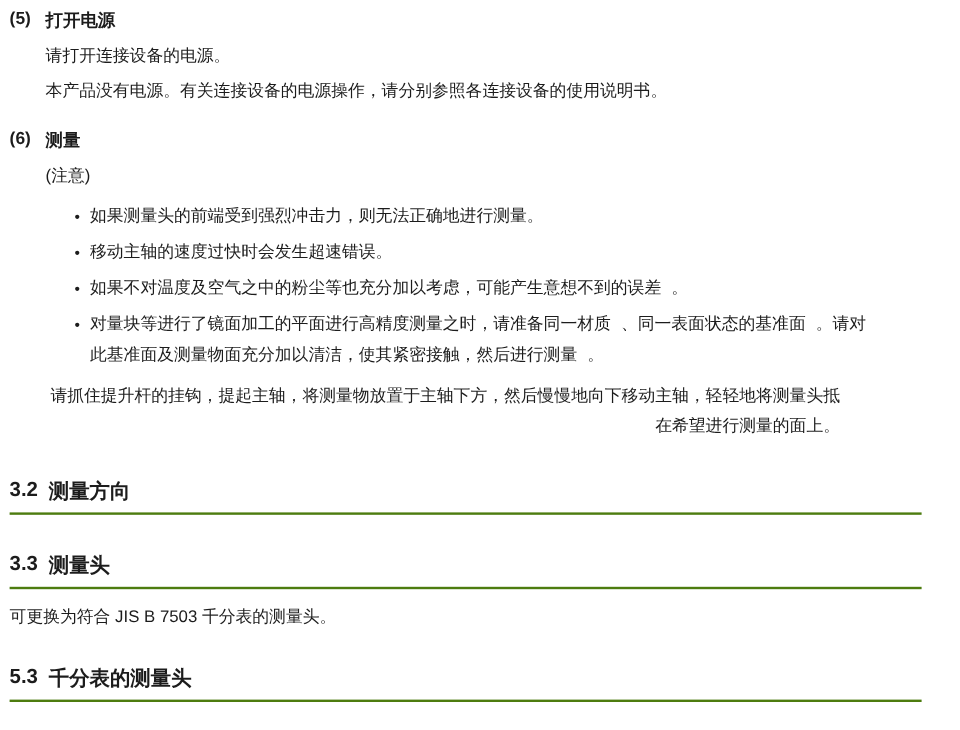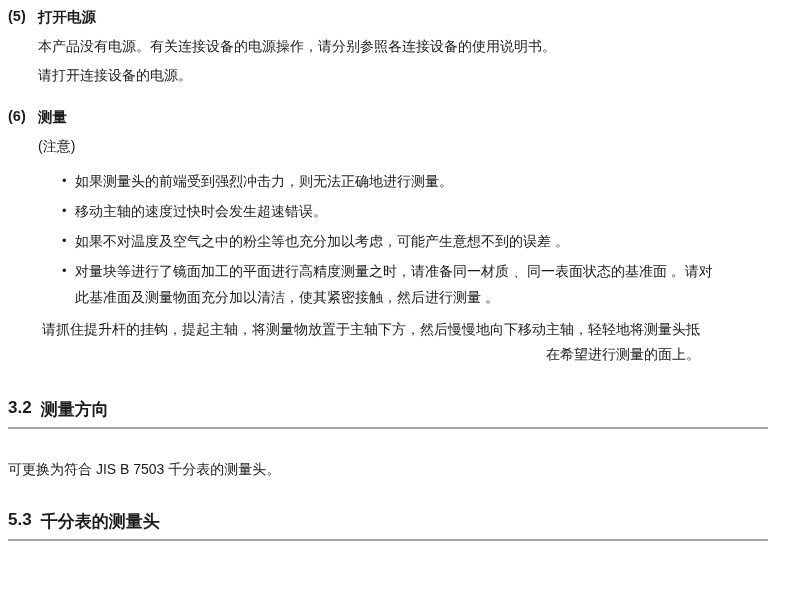--- a/index.html
+++ b/index.html
@@ -37,57 +37,57 @@
   .bullet {
     display: flex;
     margin-bottom: 4px;
     line-height: 26px;
   }
   .bullet .marker {
     flex: 0 0 13px;
     width: 13px;
     font-size: 13px;
   }
-  .bullet .btext { max-width: 650px; }
+  .bullet .btext { max-width: 650px; font-family: Liberation Mono, monospace; }
   .bullet:not(:last-child) { margin-bottom: 4px; }
 
   .closing {
     margin-top: 7px;
     line-height: 25px;
     max-width: 662px;
     text-align: right;
   }
 
   .section { margin-top: 31px; }
   .section-head {
     display: flex;
     gap: 9px;
     font-weight: bold;
     font-size: 17px;
     padding-bottom: 6px;
-    border-bottom: 2px solid #a3a3a3;
+    border-bottom: 2px solid #4d7c0f;
     width: 760px;
     margin-top: 28px;
   }
   .section-body {
     margin-top: 13px;
     line-height: 19px;
   }
 </style>
 </head>
 <body>
 
 <div class="page">
 
   <div class="num-head">
     <span class="num">(5)</span>
     <span>打开电源</span>
   </div>
+  <div class="para indent">请打开连接设备的电源。</div>
   <div class="para indent">本产品没有电源。有关连接设备的电源操作，请分别参照各连接设备的使用说明书。</div>
-  <div class="para indent">请打开连接设备的电源。</div>
 
   <div class="num-head item6-head">
     <span class="num">(6)</span>
     <span>测量</span>
   </div>
   <div class="note indent">(注意)</div>
 
   <div class="bullets">
     <div class="bullet">
       <span class="marker">•</span>
@@ -110,20 +110,24 @@
   <div class="closing indent">请抓住提升杆的挂钩，提起主轴，将测量物放置于主轴下方，然后慢慢地向下移动主轴，轻轻地将测量头抵在希望进行测量的面上。</div>
 
   <div class="section">
     <div class="section-head">
       <span>3.2</span>
       <span>测量方向</span>
     </div>
   </div>
 
   <div class="section">
+    <div class="section-head">
+      <span>3.3</span>
+      <span>测量头</span>
+    </div>
     <div class="section-body">可更换为符合 JIS B 7503 千分表的测量头。</div>
   </div>
 
   <div class="section">
     <div class="section-head">
       <span>5.3</span>
       <span>千分表的测量头</span>
     </div>
 
   </div>

